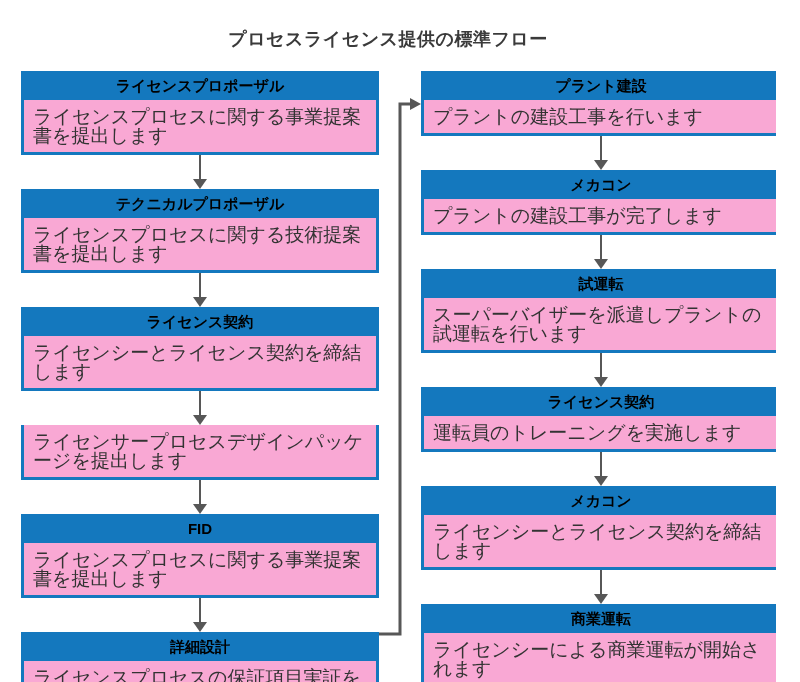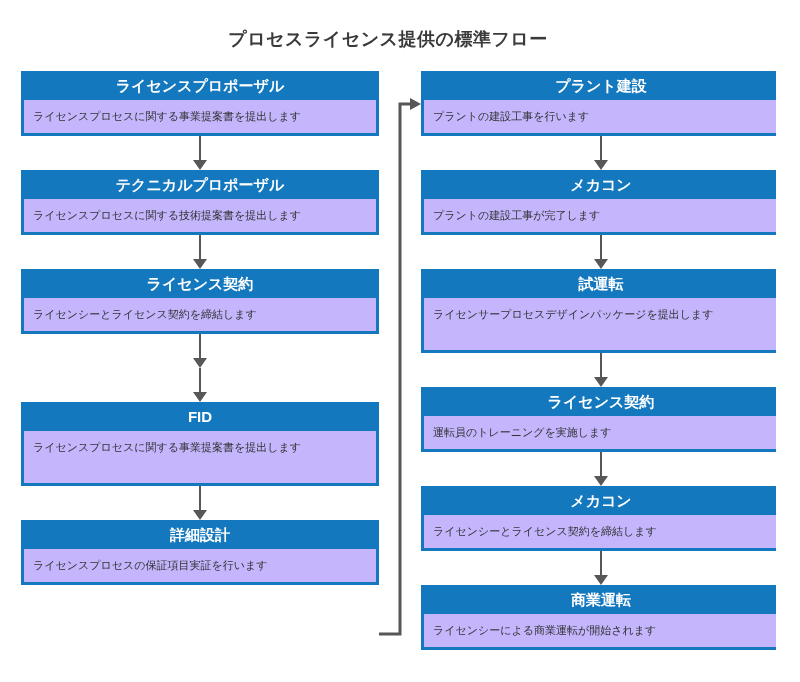--- a/index.html
+++ b/index.html
@@ -13,26 +13,26 @@
   .title{
     position:absolute;top:19px;left:0;width:100%;
     text-align:center;font-size:18px;font-weight:bold;color:#3a3a3a;
     letter-spacing:0.5px;
   }
   .col{position:absolute;top:63px;display:flex;flex-direction:column;}
   .col-left{left:21px;width:358px;}
   .col-right{left:421px;width:360px;justify-content:space-between;}
   .box{background:var(--blue);}
   .hdr{
-    color:#ffffff;font-weight:bold;font-size:15px;text-align:center;
+    color:#000000;font-weight:bold;font-size:15px;text-align:center;
     line-height:19px;padding:5px 4px;
   }
   .bd{
-    background:#c4b5fd;margin:0 3px 3px 3px;padding:7px 9px;
-    font-size:11px;line-height:19px;color:var(--text);text-align:left;
+    background:#f9a8d4;margin:0 3px 3px 3px;padding:7px 9px;
+    font-size:19px;line-height:19px;color:var(--text);text-align:left;
     box-sizing:border-box;
   }
   .bd.h2{min-height:52px;}
   .arrow{height:34px;display:flex;flex-direction:column;align-items:center;}
   .arrow .stem{width:2px;flex:1;background:var(--gray);}
   .arrow .tip{
     width:0;height:0;
     border-left:7px solid transparent;border-right:7px solid transparent;
     border-top:10px solid var(--gray);
   }
@@ -64,20 +64,21 @@
       </div>
     <div class="box">
       <div class="hdr">ライセンス契約</div>
       <div class="bd">ライセンシーとライセンス契約を締結します</div>
     </div>
     <div class="arrow">
         <div class="stem"></div>
         <div class="tip"></div>
       </div>
     <div class="box">
+      <div class="bd h2">ライセンサープロセスデザインパッケージを提出します</div>
     </div>
     <div class="arrow">
         <div class="stem"></div>
         <div class="tip"></div>
       </div>
     <div class="box">
       <div class="hdr">FID</div>
       <div class="bd h2">ライセンスプロセスに関する事業提案書を提出します</div>
     </div>
     <div class="arrow">
@@ -102,21 +103,21 @@
     <div class="box">
       <div class="hdr">メカコン</div>
       <div class="bd">プラントの建設工事が完了します</div>
     </div>
     <div class="arrow">
         <div class="stem"></div>
         <div class="tip"></div>
       </div>
     <div class="box">
       <div class="hdr">試運転</div>
-      <div class="bd h2">ライセンサープロセスデザインパッケージを提出します</div>
+      <div class="bd h2">スーパーバイザーを派遣しプラントの試運転を行います</div>
     </div>
     <div class="arrow">
         <div class="stem"></div>
         <div class="tip"></div>
       </div>
     <div class="box">
       <div class="hdr">ライセンス契約</div>
       <div class="bd">運転員のトレーニングを実施します</div>
     </div>
     <div class="arrow">

